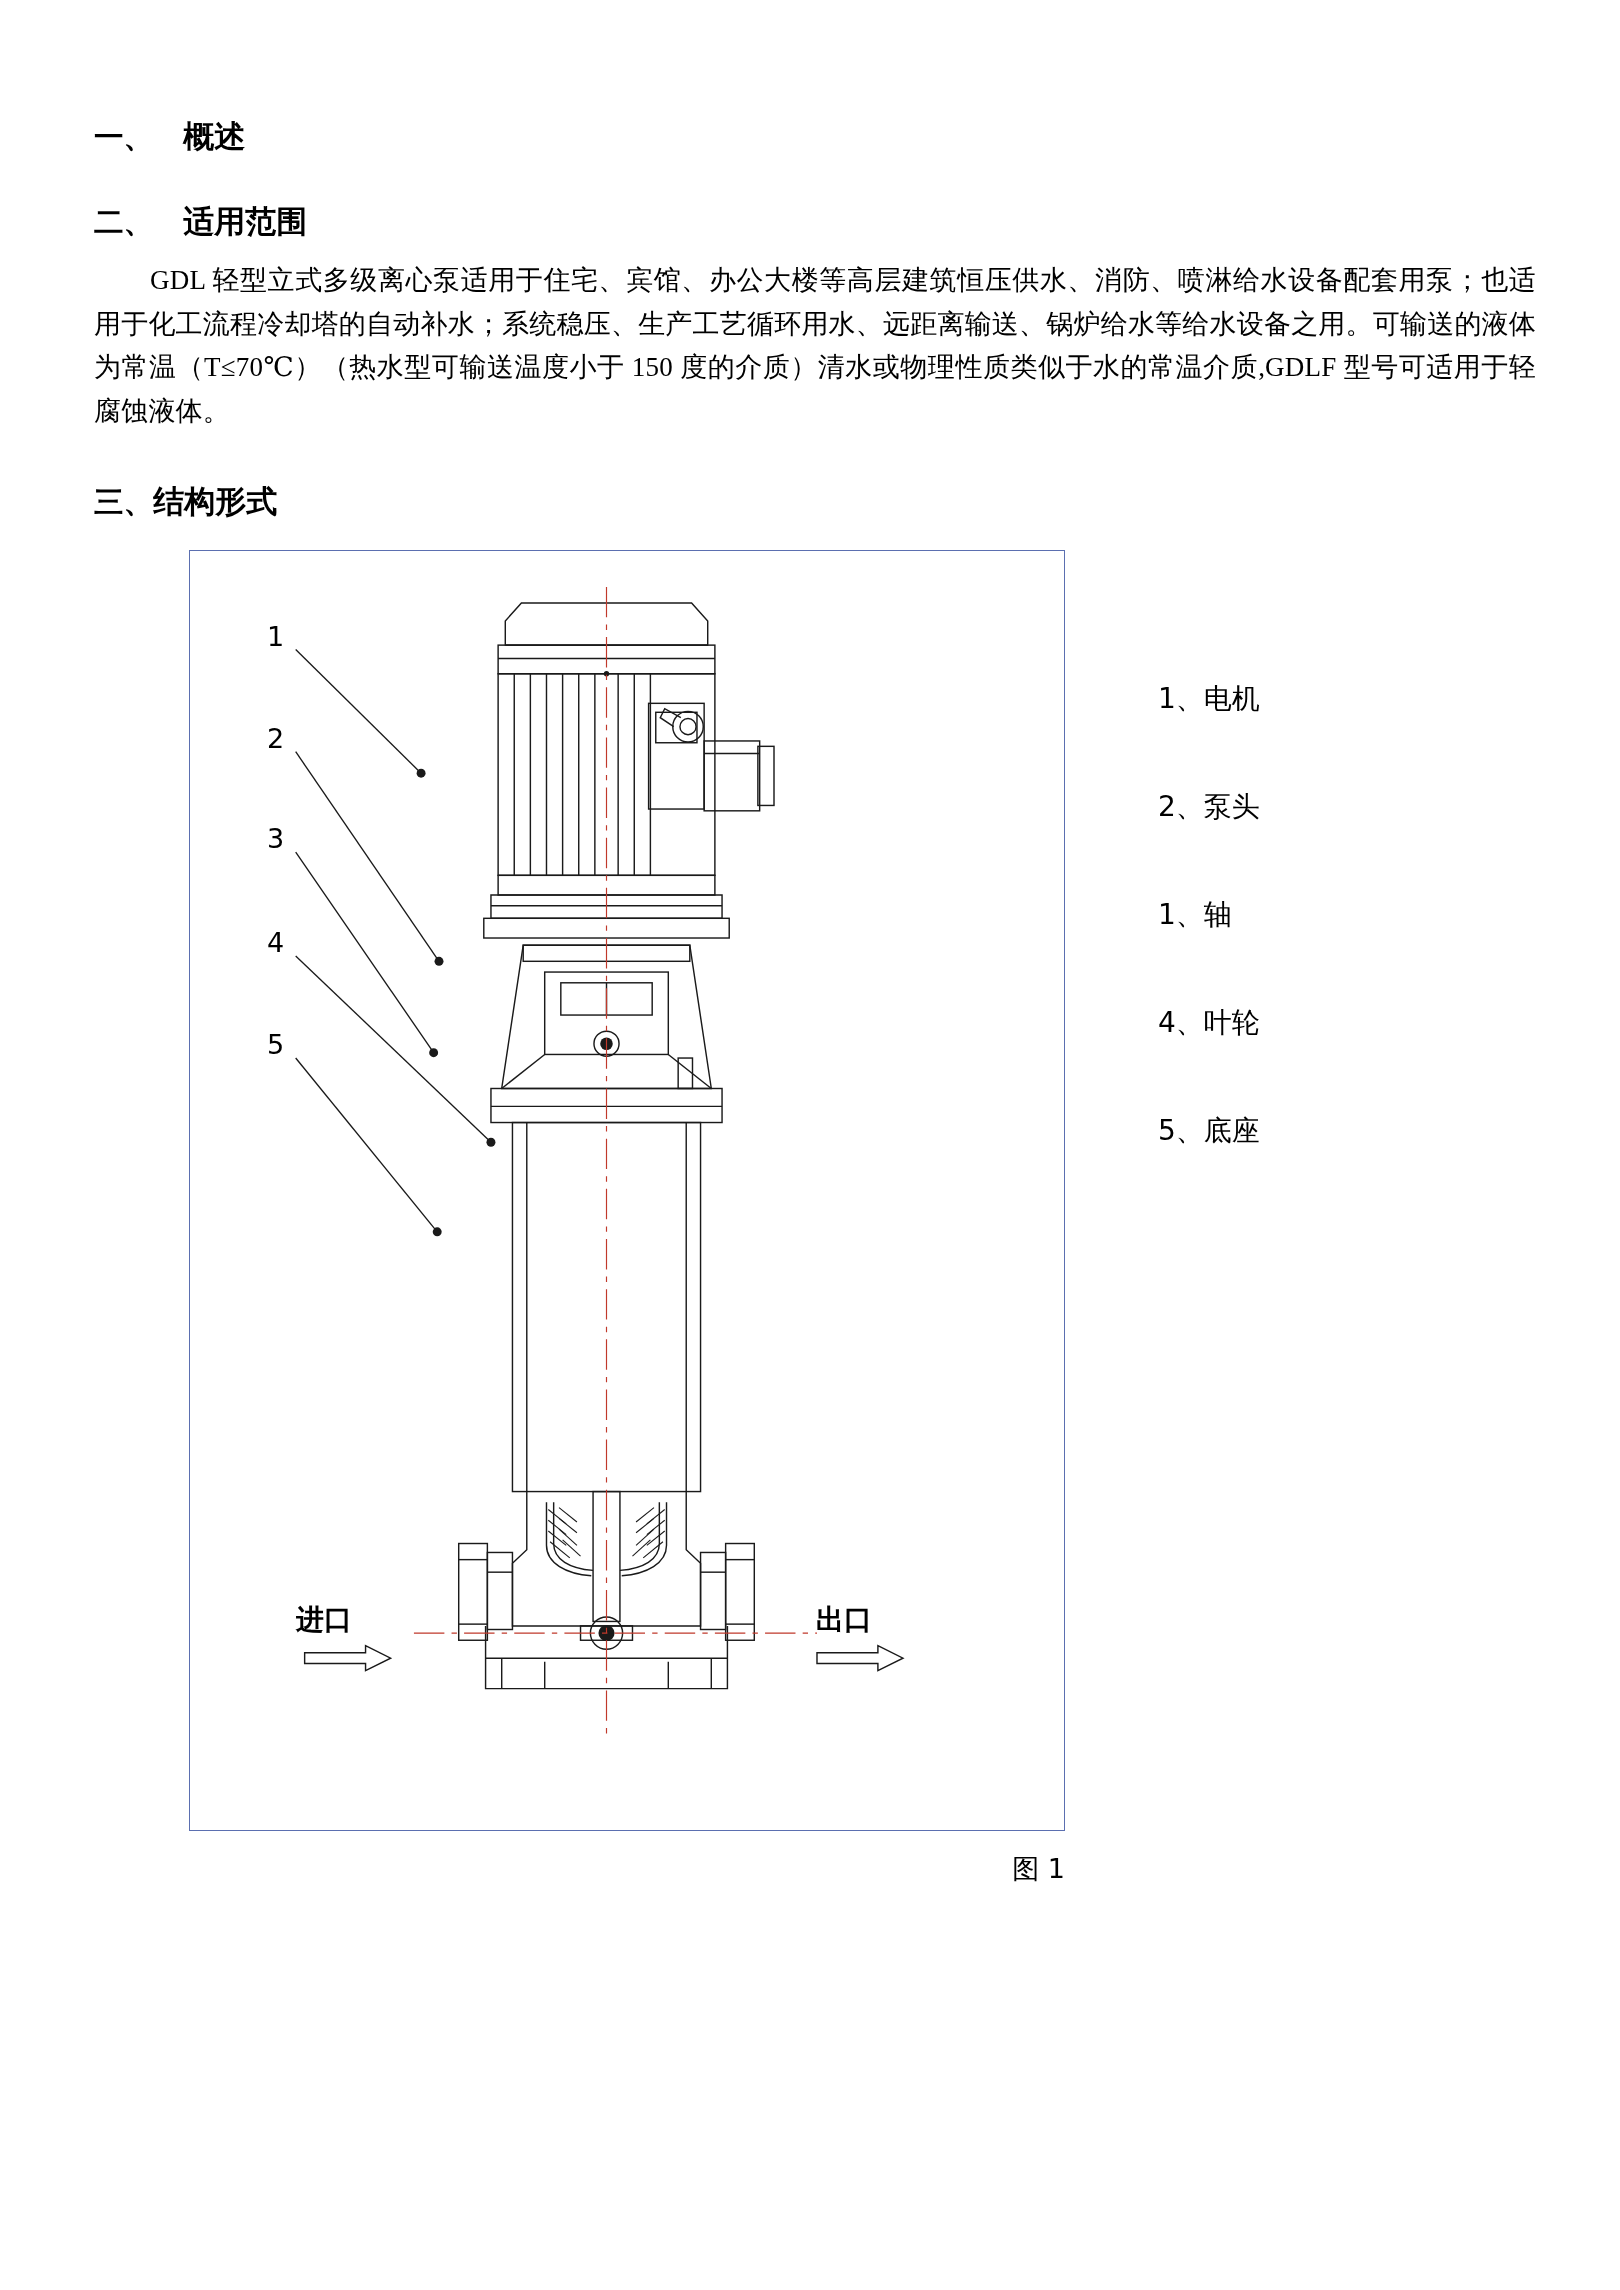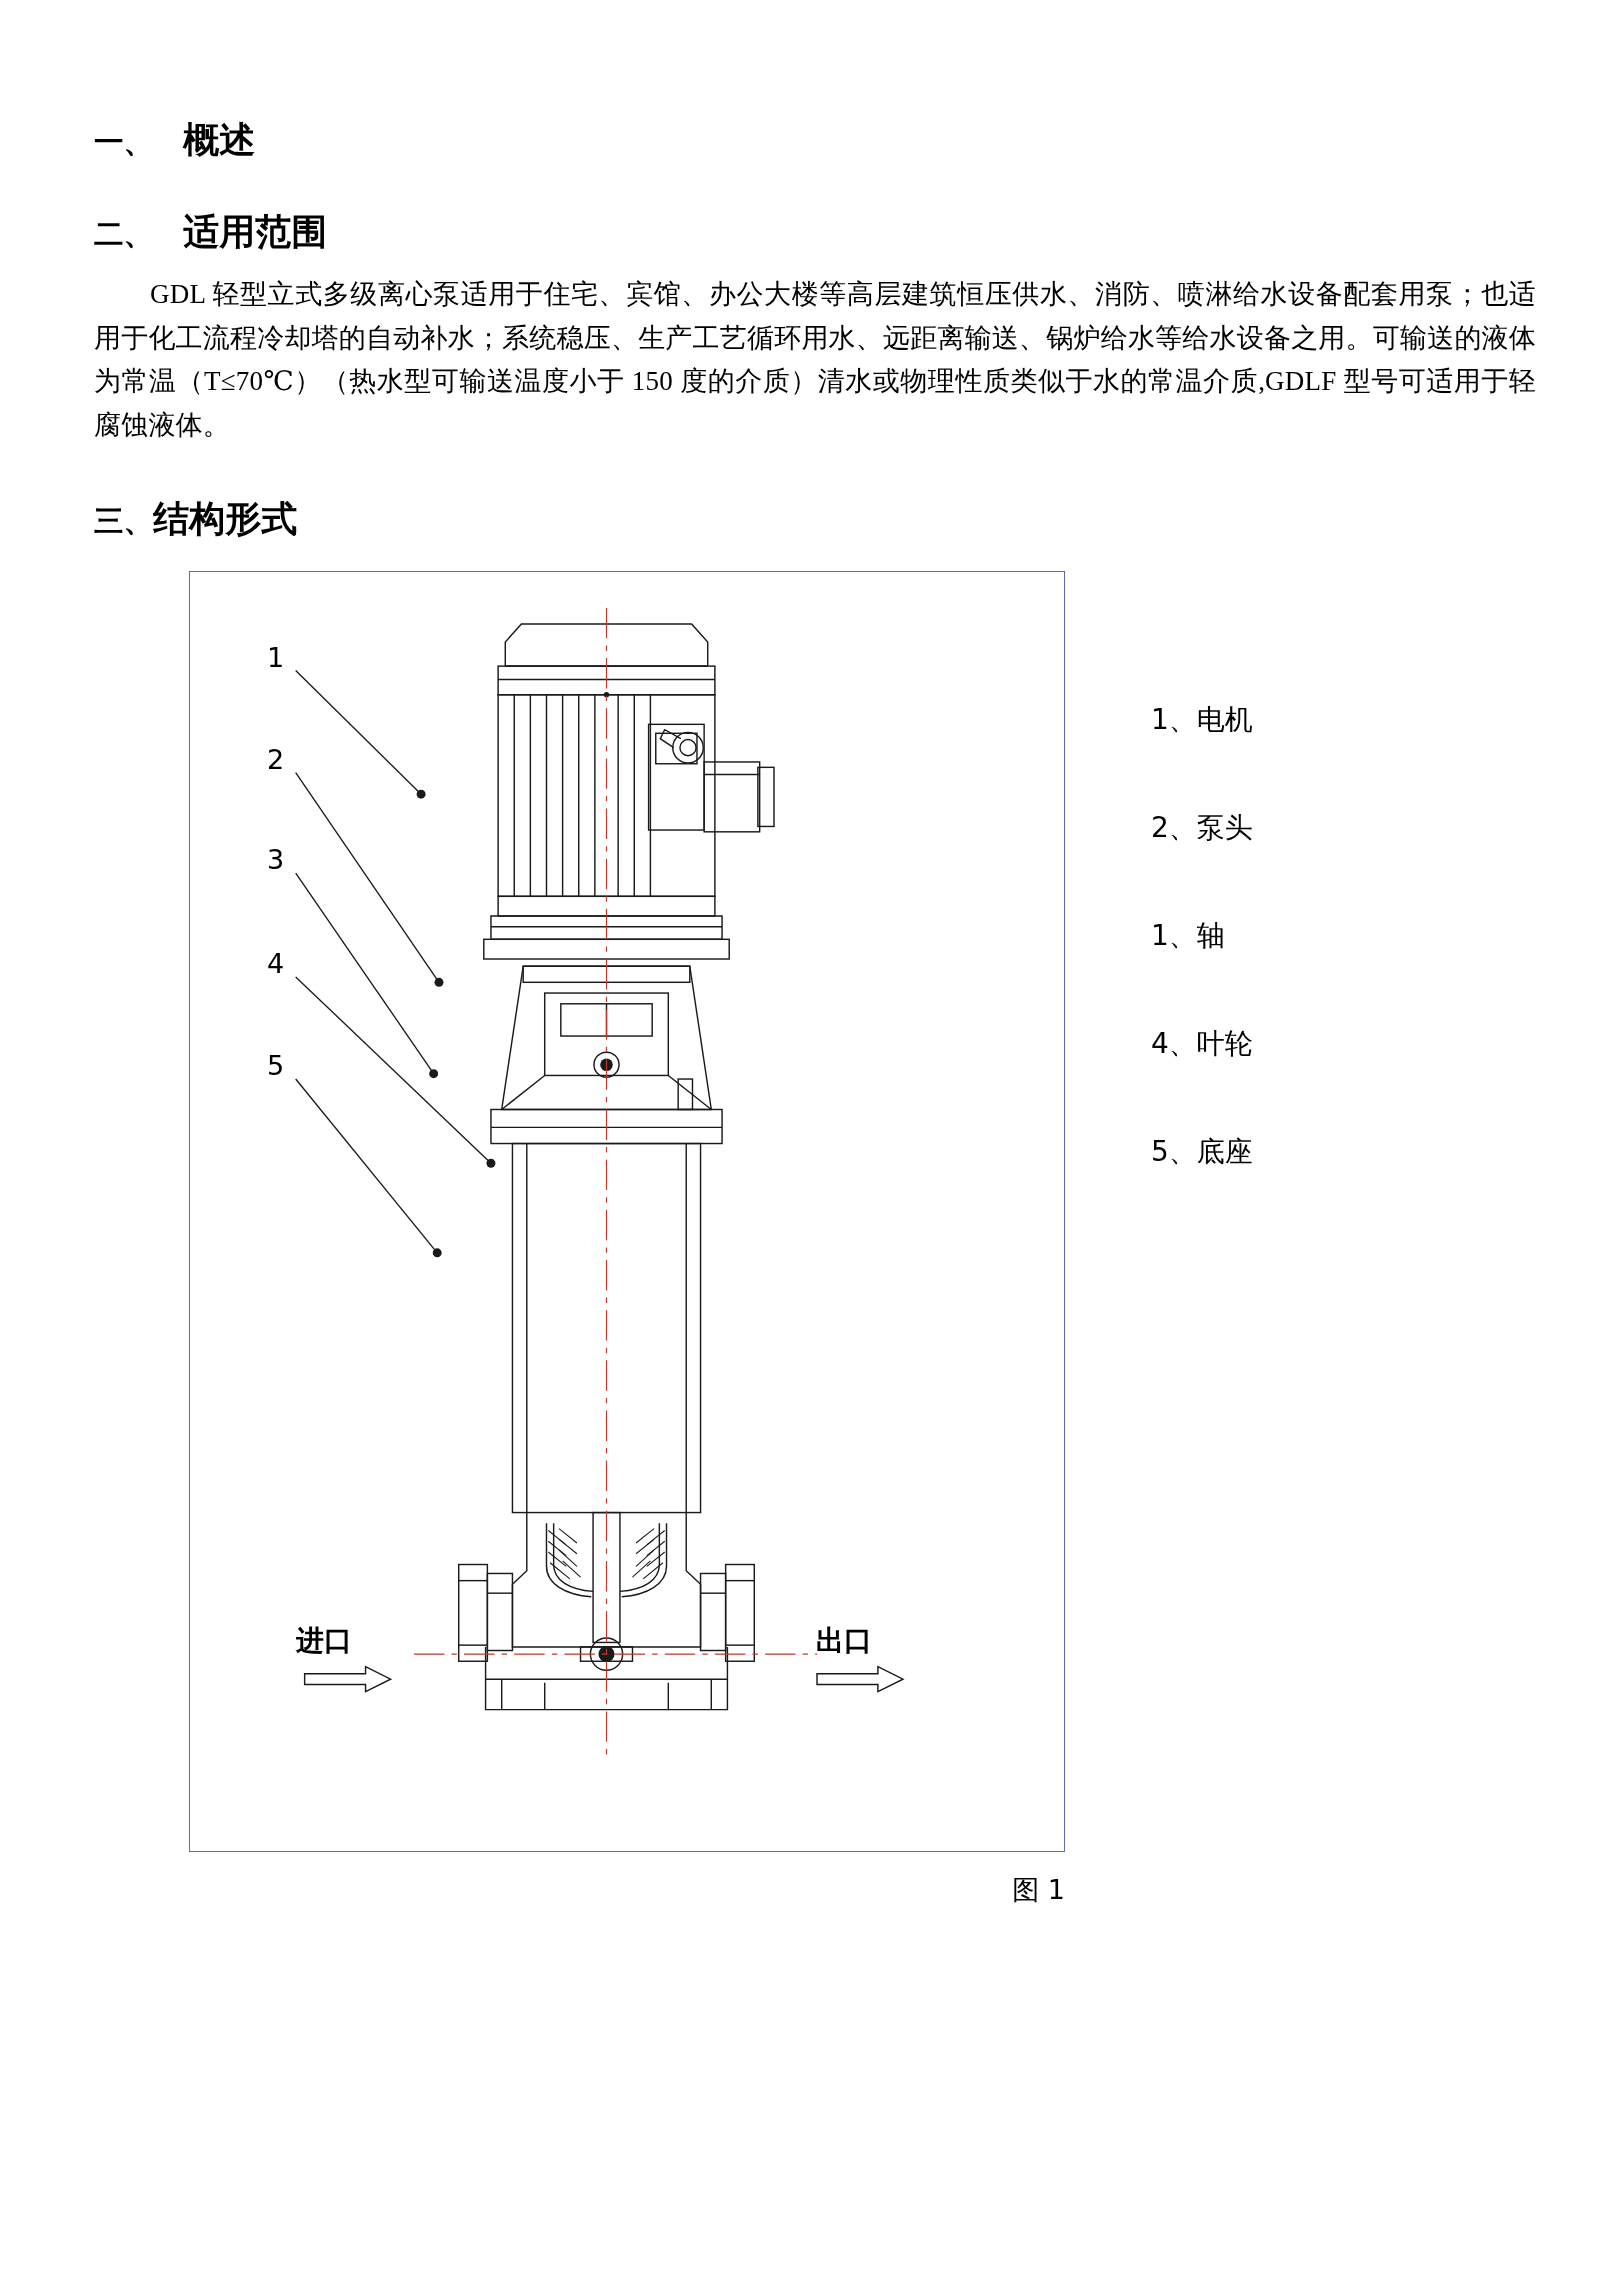--- a/index.html
+++ b/index.html
@@ -35,21 +35,21 @@
   }
   .heading-num {
     font-family: "DejaVu Sans", "Liberation Sans", sans-serif;
     font-weight: bold;
     font-size: 29.6px;
     white-space: pre;
   }
   .heading-text {
     font-family: Liberation Serif, serif;
     font-weight: bold;
-    font-size: 36px;
+    font-size: 31px;
   }
 
   p.body-text {
     font-size: 27px;
     line-height: 1.62;
     margin: 16px 0 0 0;
     text-align: justify;
     text-justify: inter-ideograph;
     text-indent: 56px;
     letter-spacing: 0.2px;
@@ -80,20 +80,21 @@
     position: absolute;
     left: 1057px;
     top: 130px;
     width: 340px;
   }
   .legend-item {
     font-family: "DejaVu Sans", "Liberation Sans", sans-serif;
     font-size: 28px;
     margin-bottom: 70px;
     white-space: nowrap;
+    margin-left: 7px;
   }
   .fig-caption {
     margin-top: 19.7px;
     margin-left: 95px;
     width: 876px;
     text-align: right;
     font-size: 27px;
     font-family: "DejaVu Sans", "Liberation Sans", sans-serif;
   }
   .callout-num {

